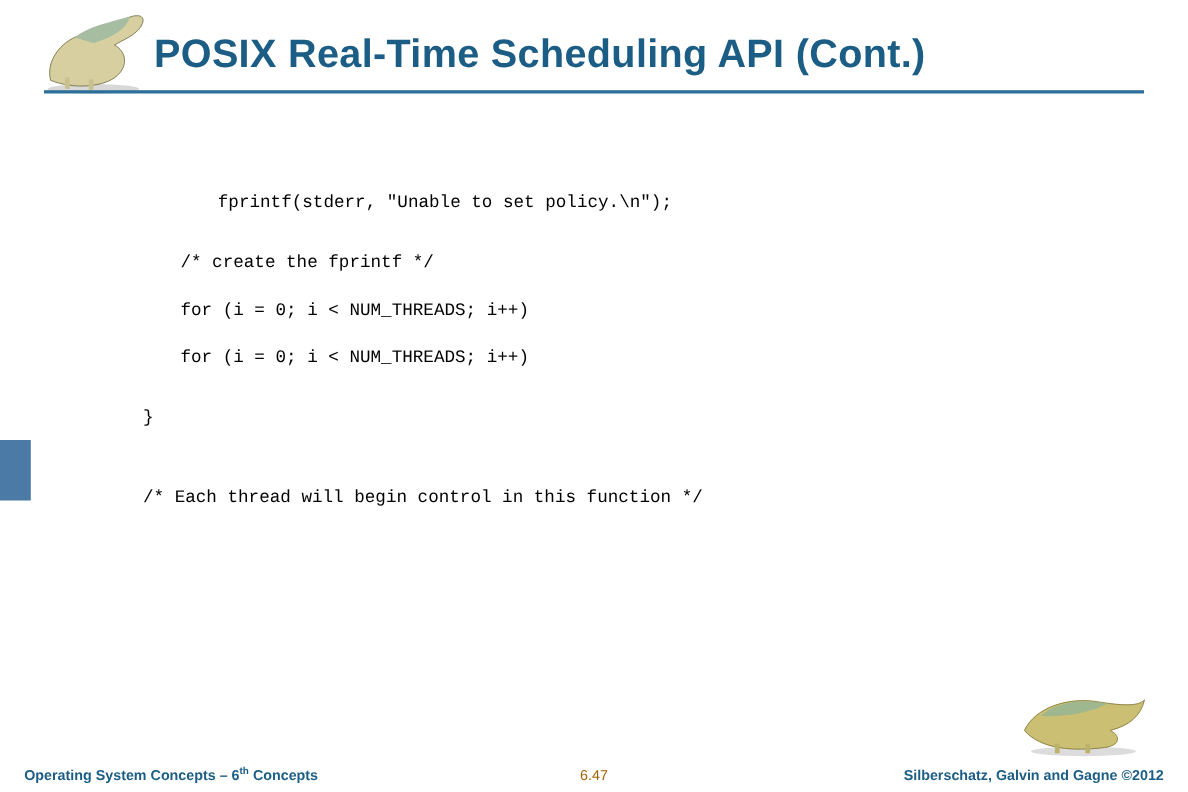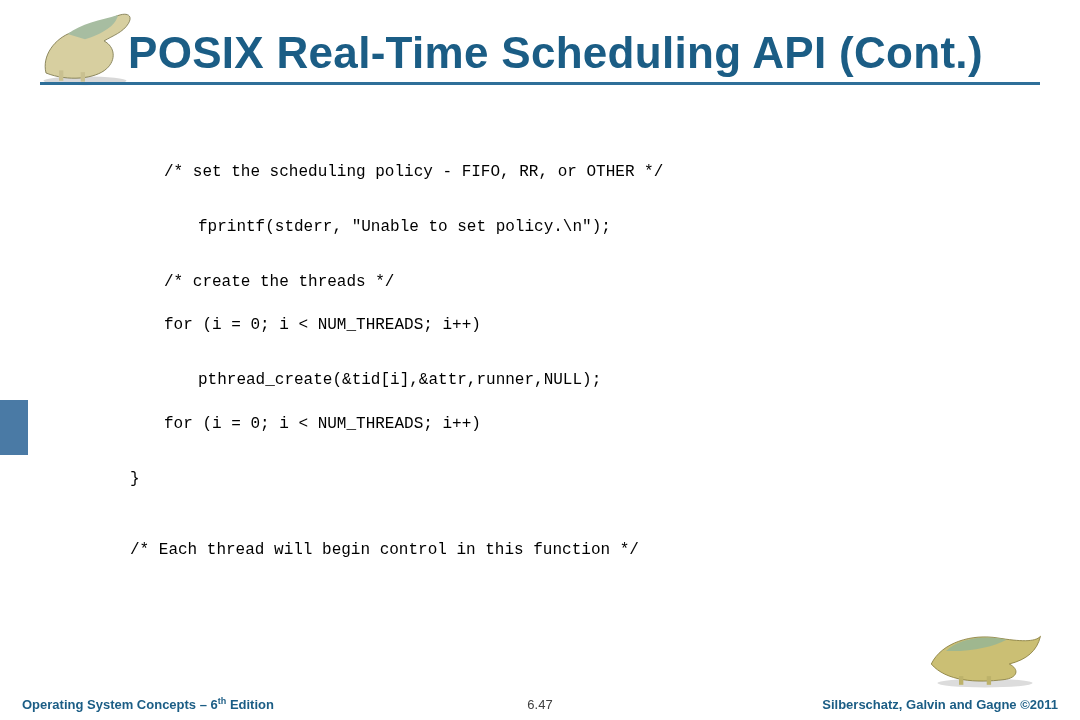--- a/index.html
+++ b/index.html
@@ -1,29 +1,29 @@
 <!DOCTYPE html>
 <html><head>
 <meta charset="utf-8">
 <style>
   html,body{margin:0;padding:0;width:1080px;height:720px;font-family:Arial,Helvetica,sans-serif;background:#fff;overflow:hidden}
   .slide{position:relative;width:1080px;height:720px}
   .sidebar{position:absolute;left:0;top:400px;width:28px;height:55px;background:#4a7aa5}
   .logo-tl{position:absolute;left:30px;top:8px;width:110px;height:78px}
   .logo-br{position:absolute;right:30px;bottom:30px;width:130px;height:78px}
-  .title{position:absolute;left:128px;top:28px;font-size:44px;font-weight:bold;color:#1b5d85;letter-spacing:.3px}
+  .title{position:absolute;left:140px;top:28px;font-size:36px;font-weight:bold;color:#1b5d85;letter-spacing:.3px}
   .rule{position:absolute;left:40px;top:82px;width:1000px;height:3px;background:#2e6f99}
   .code{position:absolute;left:130px;top:140px;width:820px;font-family:"Courier New",Courier,monospace;font-size:16px;line-height:1.35;color:#000;white-space:pre}
   .ind1{padding-left:34px}
   .ind2{padding-left:68px}
   .blk{margin-top:12px}
   .footer{position:absolute;left:0;bottom:8px;width:1080px;height:22px}
   .f-left{position:absolute;left:22px;bottom:0;font-size:13px;font-weight:bold;color:#1b5d85}
   .f-left sup{font-size:9px}
-  .f-mid{position:absolute;left:0;right:0;bottom:0;text-align:center;font-size:13px;color:#404040}
+  .f-mid{position:absolute;left:0;right:0;bottom:0;text-align:center;font-size:13px;color:#a16207}
   .f-right{position:absolute;right:22px;bottom:0;font-size:13px;font-weight:bold;color:#1b5d85}
 </style>
 </head>
 <body>
 
 <div class="slide">
 
   <div class="sidebar"></div>
 
   <svg class="logo-tl" viewBox="0 0 120 90">
@@ -31,44 +31,42 @@
     <path d="M15 75 C10 55 25 35 45 28 C60 22 78 18 95 10 C108 4 116 8 110 18 C104 28 92 32 82 38 C95 45 96 60 85 70 C72 82 40 85 15 75 Z" fill="#d7cfa0" stroke="#7e7a4f" stroke-width="1"></path>
     <path d="M40 30 C55 18 78 14 98 8 C96 20 80 30 60 36 Z" fill="#a7bda1"></path>
     <rect x="30" y="72" width="5" height="12" fill="#c9c090"></rect>
     <rect x="55" y="74" width="5" height="11" fill="#c9c090"></rect>
   </svg>
 
   <div class="title">POSIX Real-Time Scheduling API (Cont.)</div>
   <div class="rule"></div>
 
   <div class="code">
-<div class="ind1">/* set the scheduling policy - FIFO, RR, or OTHER */</div>
 <div class="ind2 blk">fprintf(stderr, "Unable to set policy.\n");</div>
-<div class="ind1 blk">/* create the threads */</div>
+<div class="ind1 blk">/* create the fprintf */</div>
 <div class="ind1">for (i = 0; i &lt; NUM_THREADS; i++)</div>
-<div class="ind2 blk">pthread_create(&amp;tid[i],&amp;attr,runner,NULL);</div>
 <div class="ind1">for (i = 0; i &lt; NUM_THREADS; i++)</div>
 <div class="blk">}</div>
 <div class="blk" style="margin-top:28px">/* Each thread will begin control in this function */</div>
 
 
 
 
 
   </div>
 
   <svg class="logo-br" viewBox="0 0 140 90">
     <ellipse cx="70" cy="82" rx="55" ry="5" fill="#dcdcdc"></ellipse>
     <path d="M8 60 C20 35 55 25 85 30 C110 34 128 35 134 28 C130 45 118 55 98 60 C110 66 108 76 92 78 C60 82 25 80 8 60 Z" fill="#cbbf74" stroke="#8a8040" stroke-width="1"></path>
     <path d="M25 45 C40 30 70 26 95 32 C80 40 55 46 25 45 Z" fill="#9fb78f"></path>
     <rect x="40" y="74" width="5" height="10" fill="#bdb26a"></rect>
     <rect x="72" y="74" width="5" height="10" fill="#bdb26a"></rect>
   </svg>
 
   <div class="footer">
     <div class="f-left">
-      <span>Operating System Concepts – 6</span><sup>th</sup><span> Edition</span>
+      <span>Operating System Concepts – 6</span><sup>th</sup><span> Concepts</span>
     </div>
     <div class="f-mid">6.47</div>
-    <div class="f-right">Silberschatz, Galvin and Gagne ©2011</div>
+    <div class="f-right">Silberschatz, Galvin and Gagne ©2012</div>
   </div>
 
 </div>
 
 </body></html>

